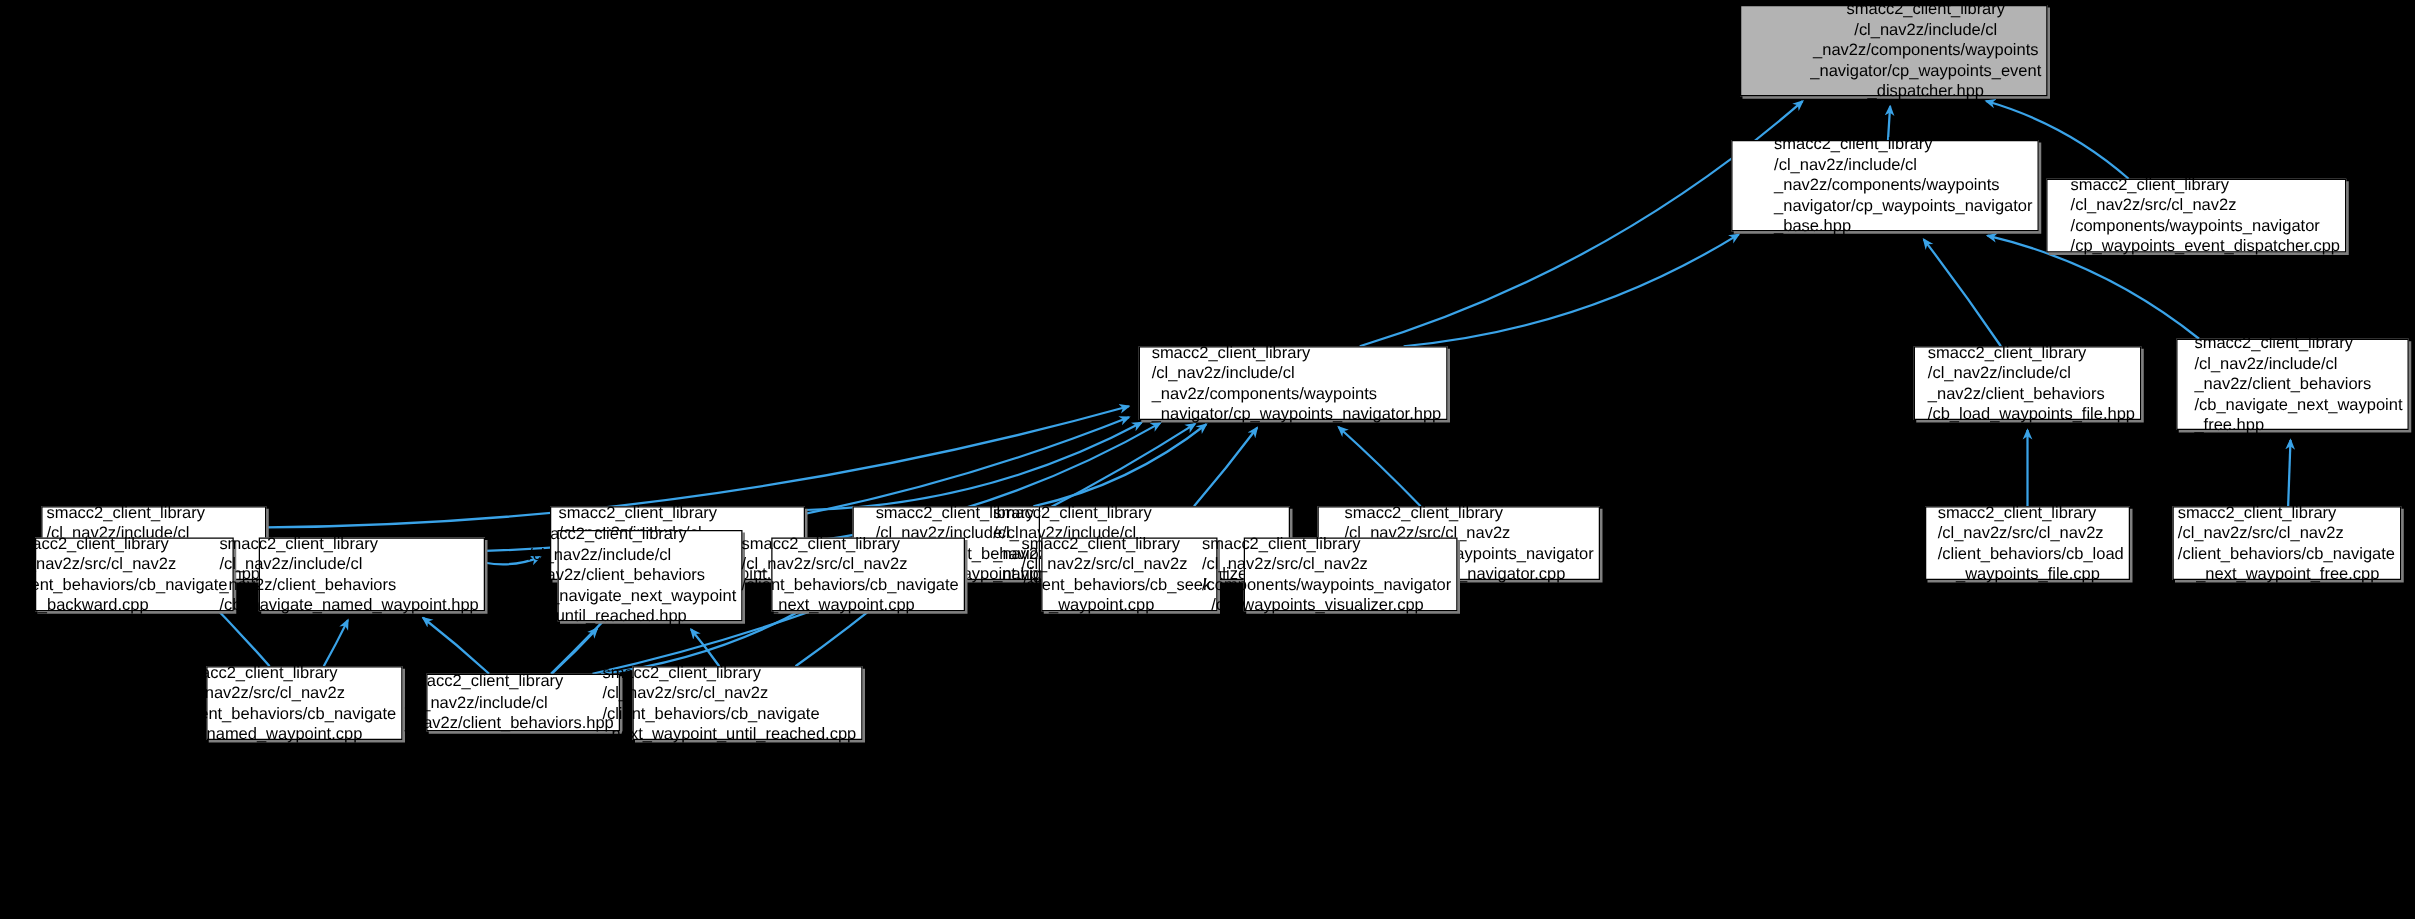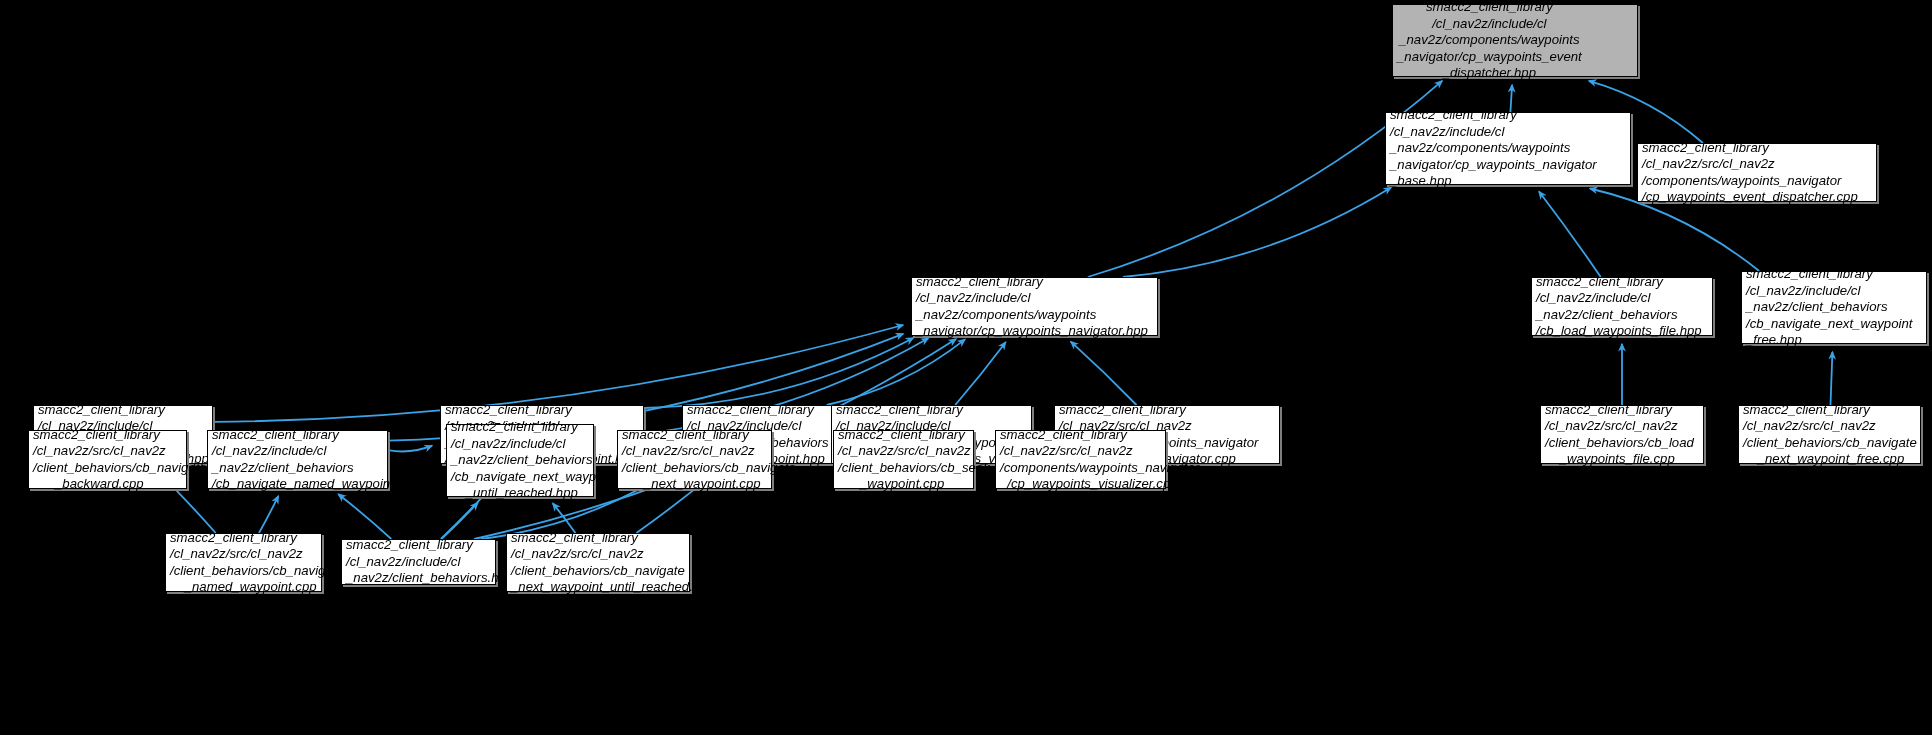--- a/index.html
+++ b/index.html
@@ -1,21 +1,21 @@
 <!DOCTYPE html>
 <html><head>
 <meta charset="utf-8">
 <style>
   html,body{margin:0;padding:0;background:#000;}
   #stage{position:relative;width:1932px;height:735px;background:#000;overflow:hidden;
          font-family:"Liberation Sans","DejaVu Sans",sans-serif;}
   #edges{position:absolute;left:0;top:0;width:1932px;height:735px;}
   .node{position:absolute;box-sizing:border-box;background:#ffffff;border:1px solid #000;
-        box-shadow:2px 2px 0 0 #7f7f7f;display:flex;align-items:center;justify-content:flex-start;
-        padding:2px 4px;font-style:italic;}
+        box-shadow:2px 2px 0 0 #7f7f7f;display:flex;align-items:center;justify-content:flex-end;
+        padding:2px 4px;}
   .node.root{background:#b3b3b3;}
   .node .lbl{font-size:13.2px;line-height:16.4px;color:#000;text-align:center;white-space:pre;}
   .node.lft .lbl{text-align:left;}
 </style>
 </head>
 <body>
 
 <div id="stage">
   <svg id="edges" viewBox="0 0 1932 735">
     <defs>

